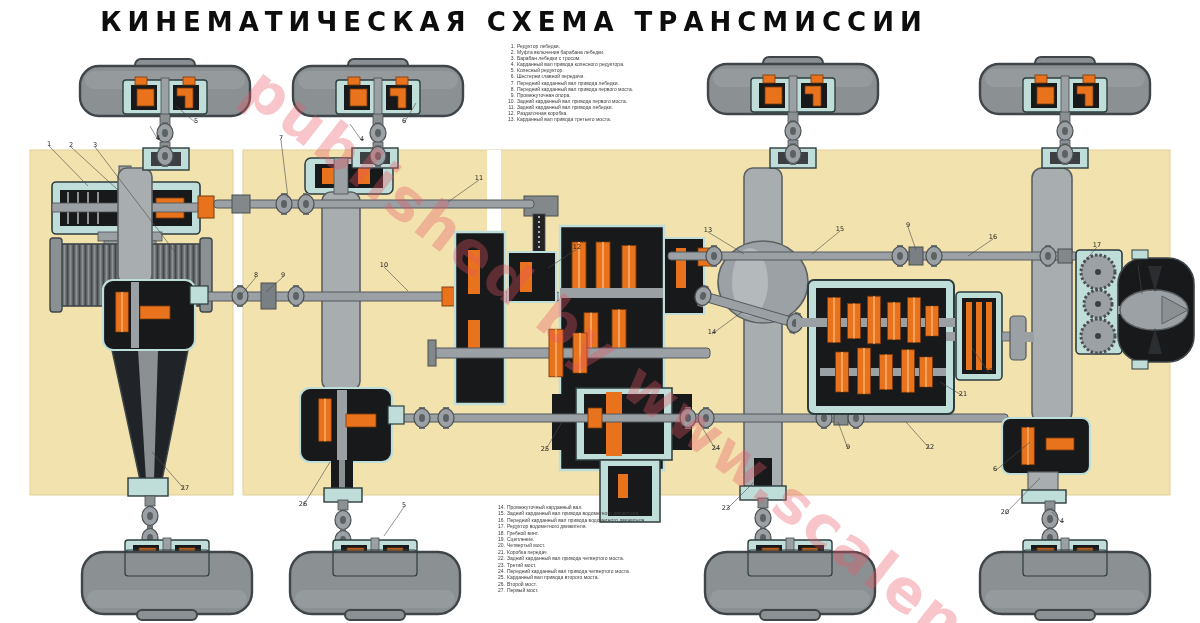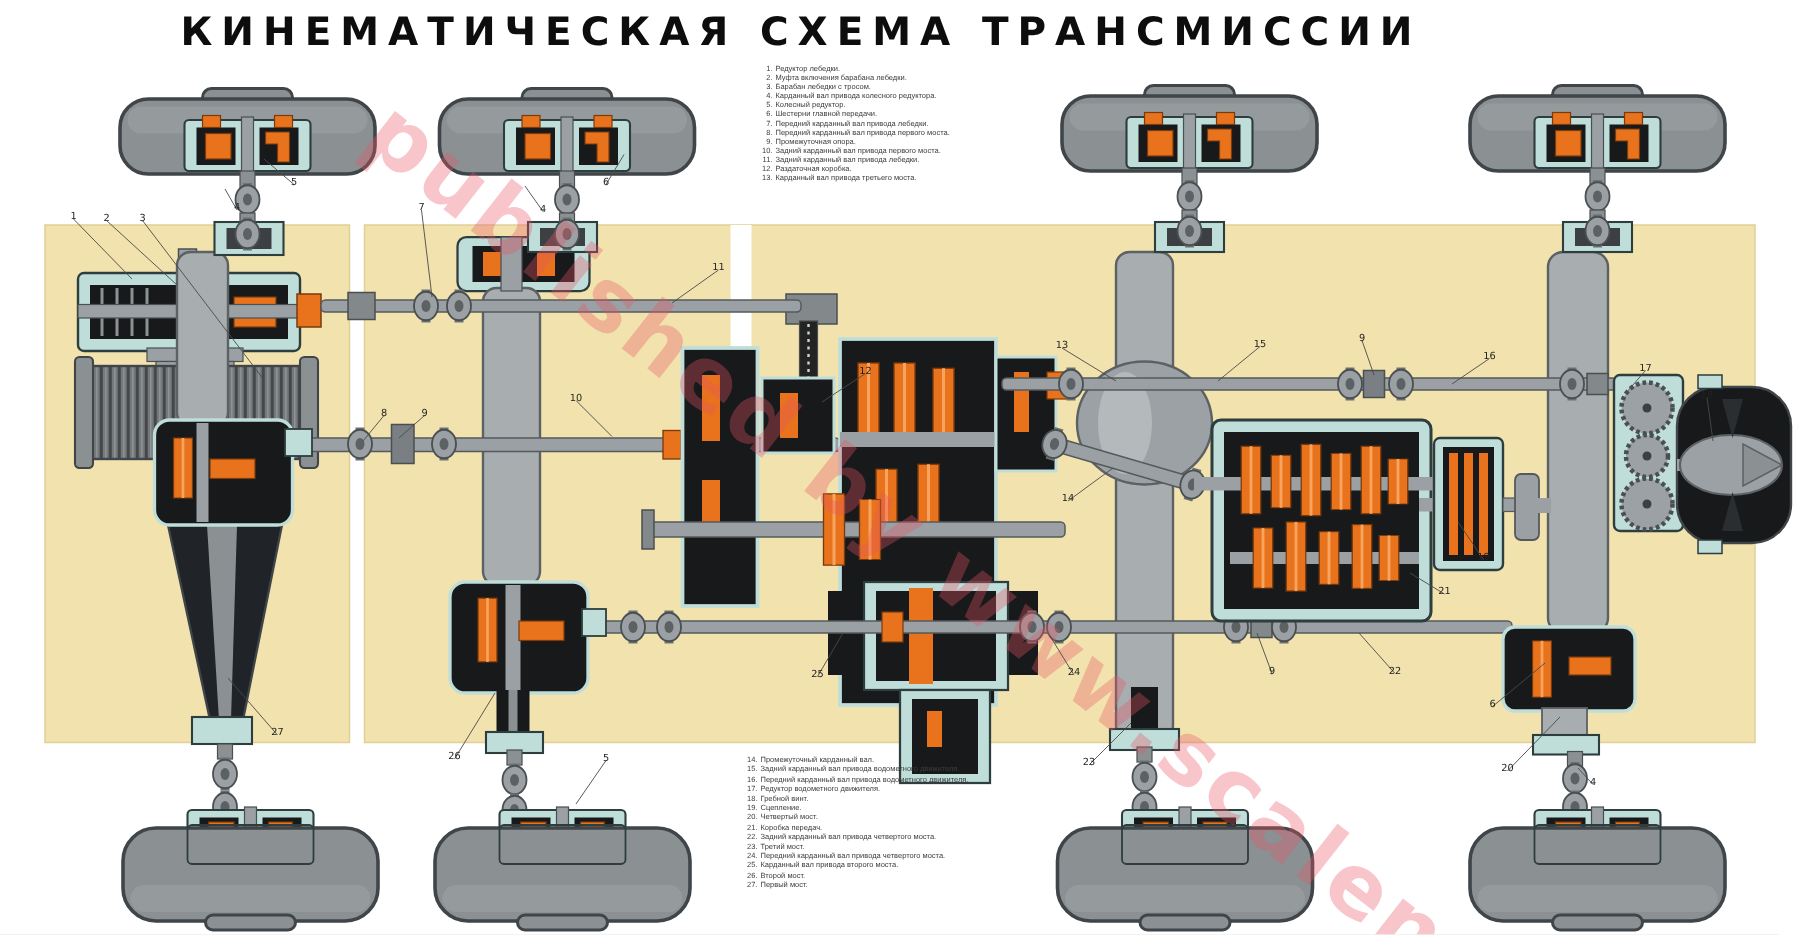--- a/index.html
+++ b/index.html
@@ -1,21 +1,21 @@
 <!DOCTYPE html>
 <html><head>
 <meta charset="utf-8">
 <style>
   html,body{margin:0;padding:0;background:#e9e9e9;}
   .stage{position:relative;width:1200px;height:623px;background:#ffffff;overflow:hidden;
          font-family:"DejaVu Sans",sans-serif;}
   .stage svg{position:absolute;left:0;top:0;}
   .title{position:absolute;left:0;top:7px;width:1028px;text-align:center;
          font-family:"DejaVu Sans",sans-serif;font-weight:800;font-size:26px;
-         letter-spacing:6px;color:#0d0d0d;white-space:nowrap;margin-left:20px;}
+         letter-spacing:6px;color:#0d0d0d;white-space:nowrap;}
   .legend{position:absolute;color:#3c3c3c;font-size:5px;line-height:6.1px;
           font-family:"Liberation Sans","DejaVu Sans",sans-serif;}
   .legend-top{left:504px;top:43px;}
   .legend-bottom{left:494px;top:504px;line-height:6.4px;}
   .leg-row{white-space:nowrap;}
   .leg-n{display:inline-block;width:11px;text-align:right;margin-right:2px;}
   #callout-layer{pointer-events:none;}
   .wm{font-family:"DejaVu Sans",sans-serif;font-weight:700;}
 </style>
 </head>

